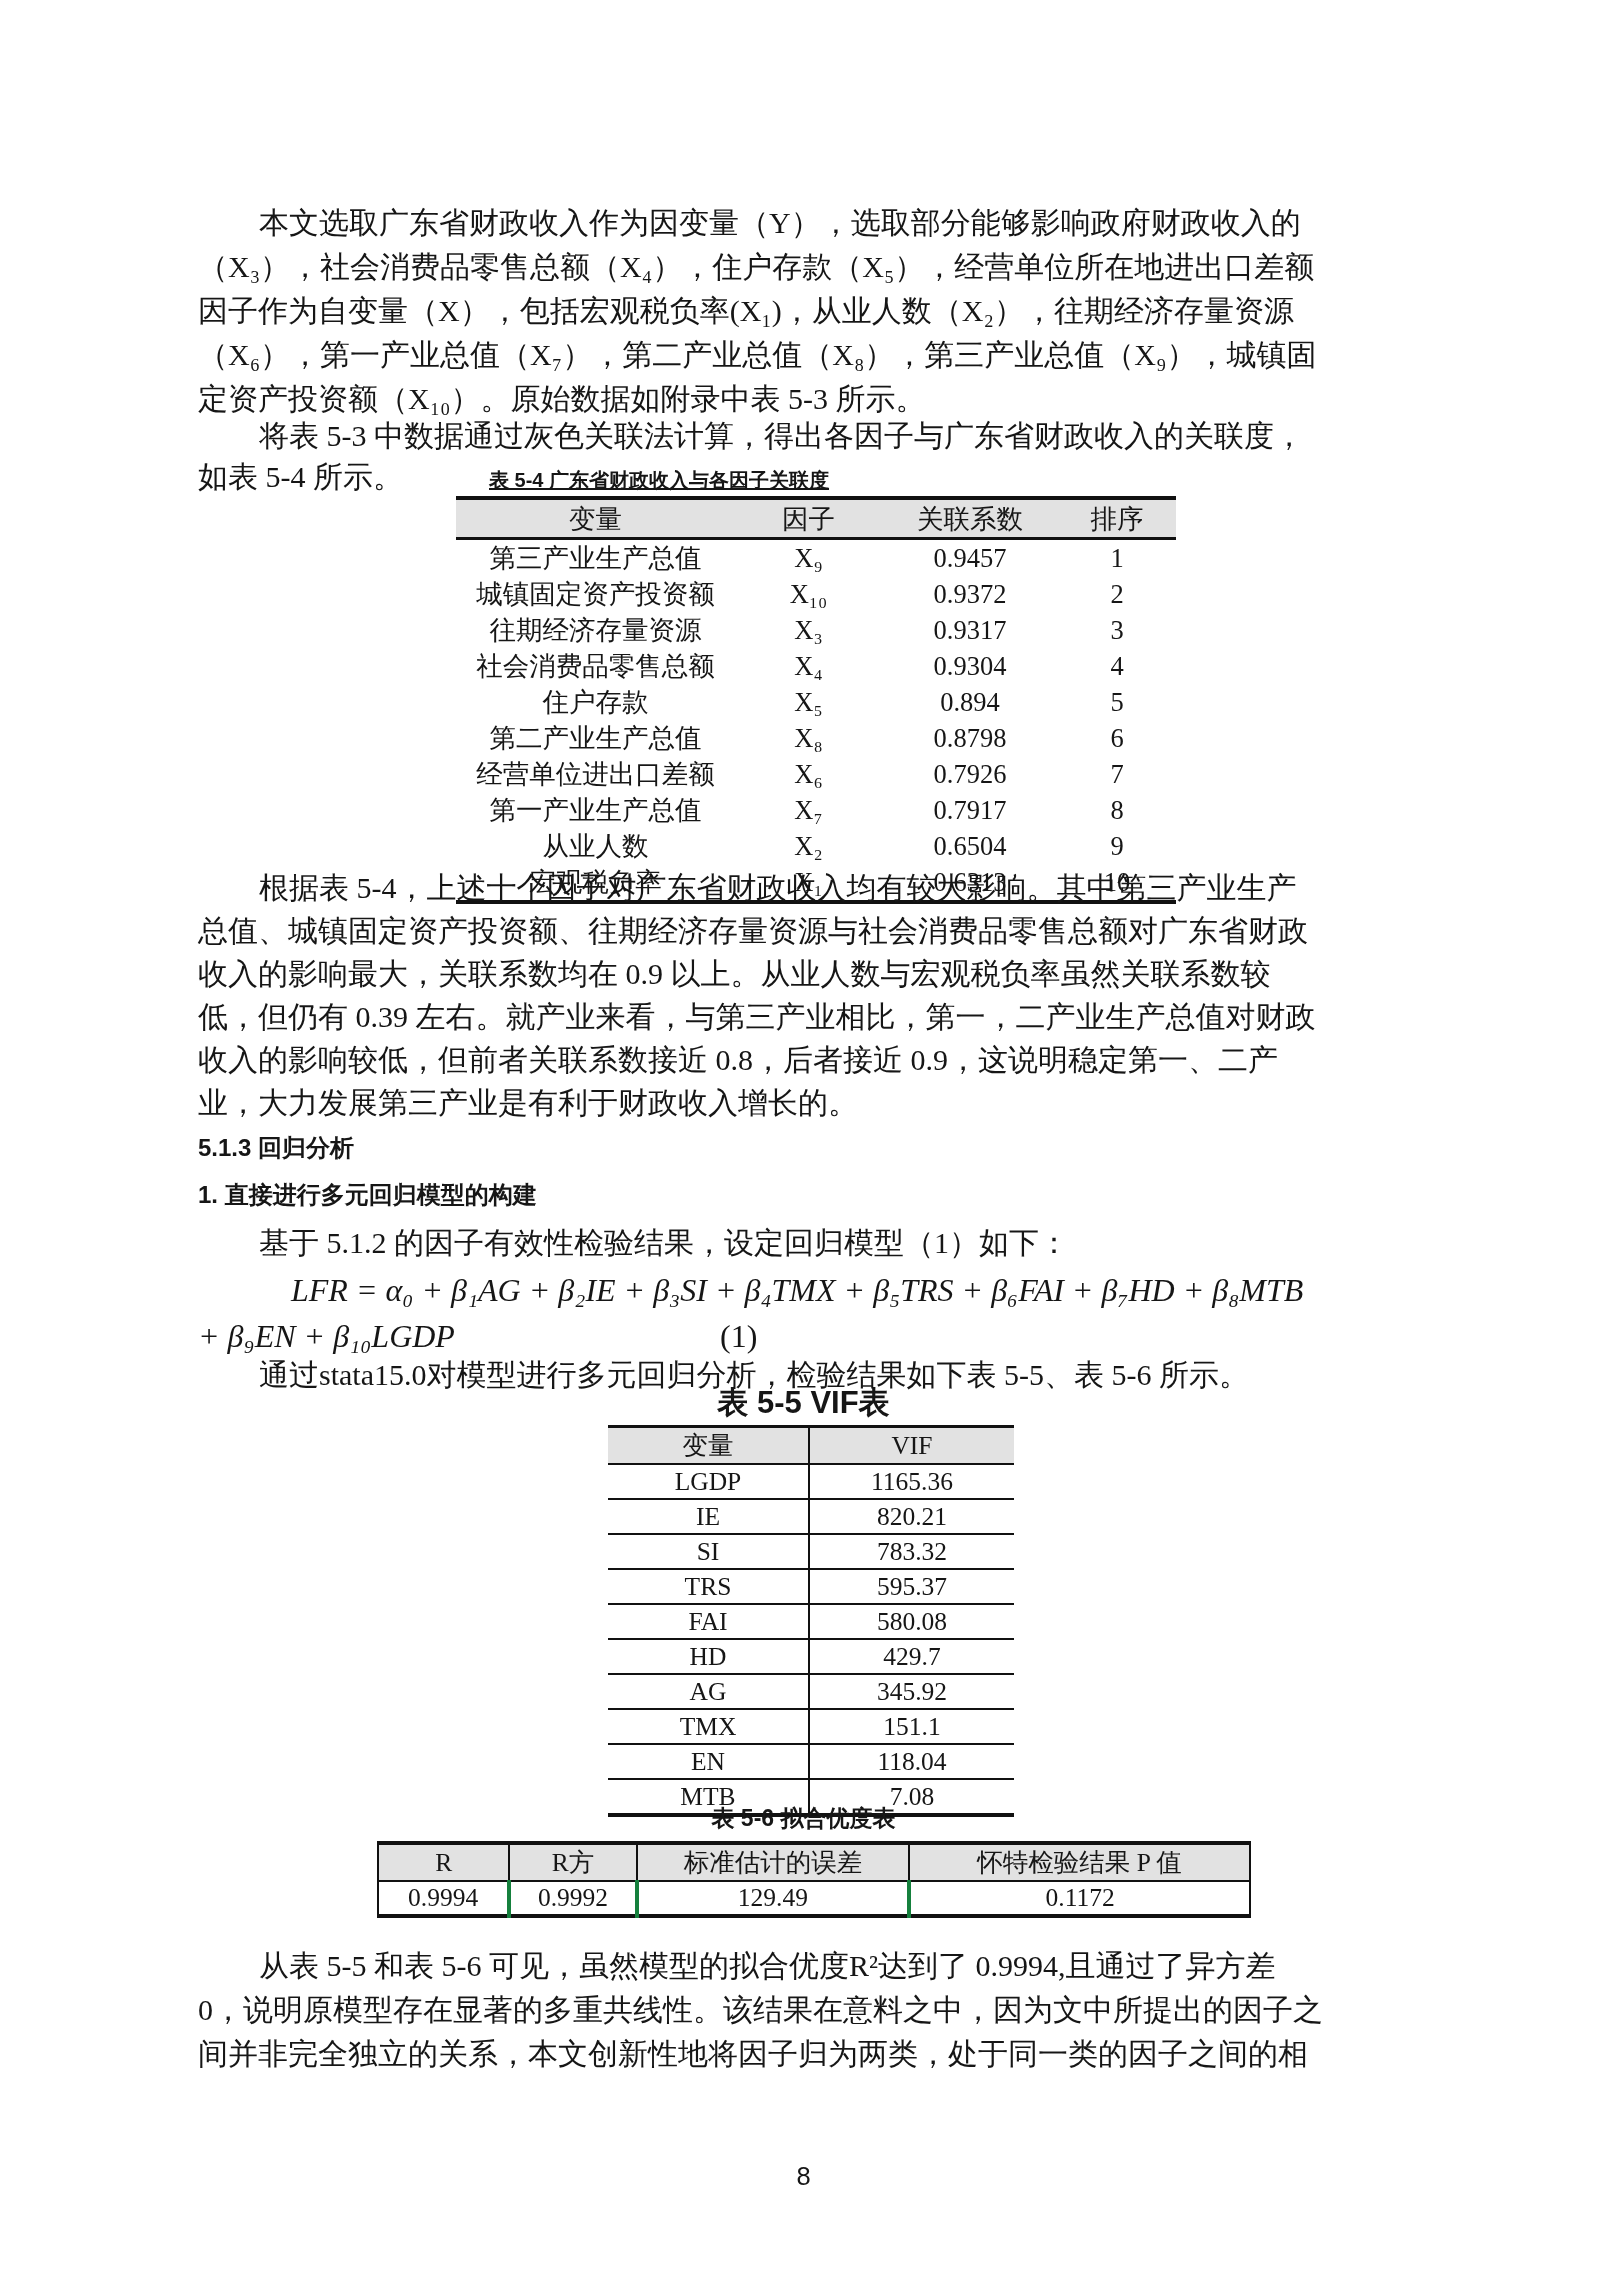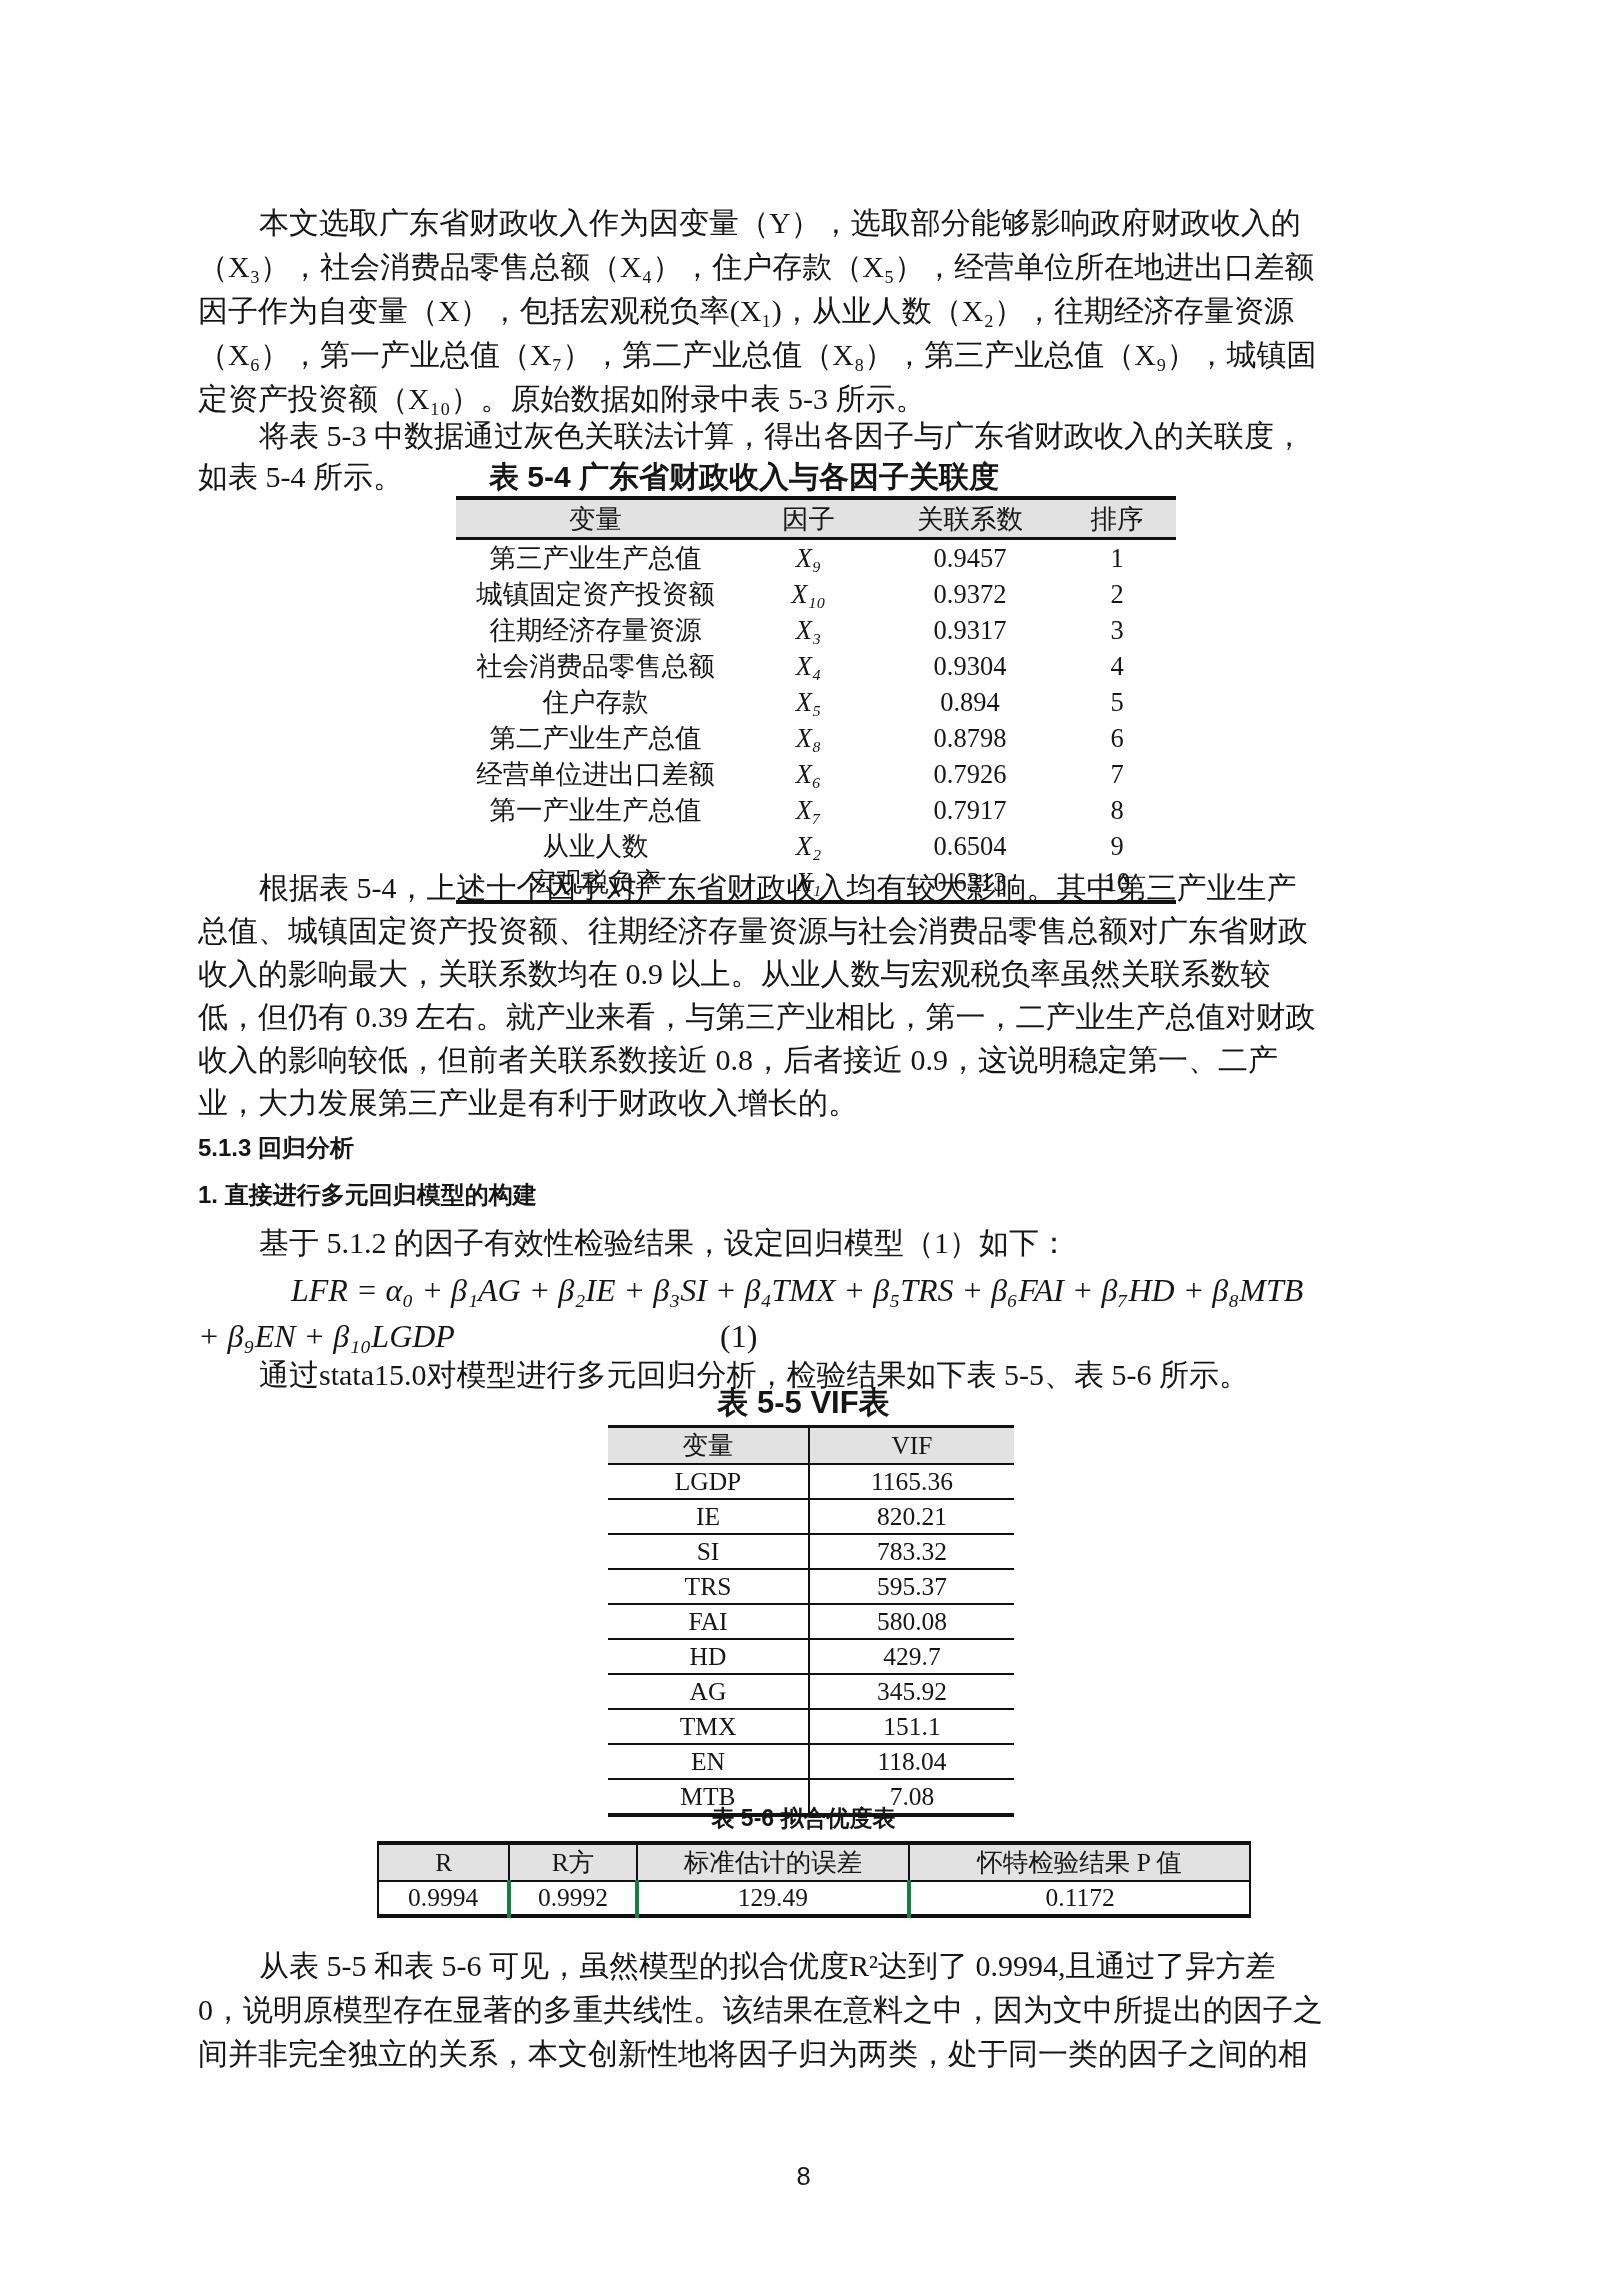--- a/index.html
+++ b/index.html
@@ -13,21 +13,21 @@
   }
   .blk{position:absolute;left:198px;width:1211px;}
   .line{font-size:30px;line-height:44px;white-space:nowrap;}
   .indent{text-indent:61px;}
   .lh42 .line{line-height:41px;}
 
   
   .caprow{display:flex;align-items:baseline;}
   .tbl-caption{
     font-family:"Liberation Sans","DejaVu Sans",sans-serif;
-    font-weight:bold;font-size:30px;
+    font-weight:bold;font-size:20px;text-decoration:underline;
   }
   .cap54{margin-left:86px;}
 
   .center-cap{position:absolute;left:198px;width:1211px;text-align:center;
     font-family:"Liberation Sans","DejaVu Sans",sans-serif;
     font-weight:bold;font-size:31px;line-height:37px;}
 
   .heading{
     position:absolute;left:198px;width:1211px;
     font-family:"Liberation Sans","DejaVu Sans",sans-serif;
@@ -42,21 +42,21 @@
 
   
   table{border-collapse:collapse;table-layout:fixed;position:absolute;}
   th,td{padding:0;text-align:center;font-weight:normal;overflow:hidden;}
 
   
   .t54{left:456px;top:496px;width:720px;
        border-top:4.9px solid #111;border-bottom:4.9px solid #111;font-size:26.5px;}
   .t54 th{background:#e2e2e2;height:37px;border-bottom:3.9px solid #111;}
   .t54 td{height:32px;}
-  .t54 td.fct{font-style:italic;margin-top:26px;}
+  .t54 td.fct{margin-top:26px;}
 
   
   .t55{left:608px;top:1425px;width:406px;
        border-top:3.9px solid #111;border-bottom:4.9px solid #111;font-size:25.5px;}
   .t55 th{background:#e2e2e2;height:35px;border-bottom:2.9px solid #111;}
   .t55 td{height:33px;border-top:2px solid #111;}
   .t55 th:first-child,.t55 td:first-child{border-right:2px solid #111;}
 
   
   .t56{left:377px;top:1841px;width:874px;

